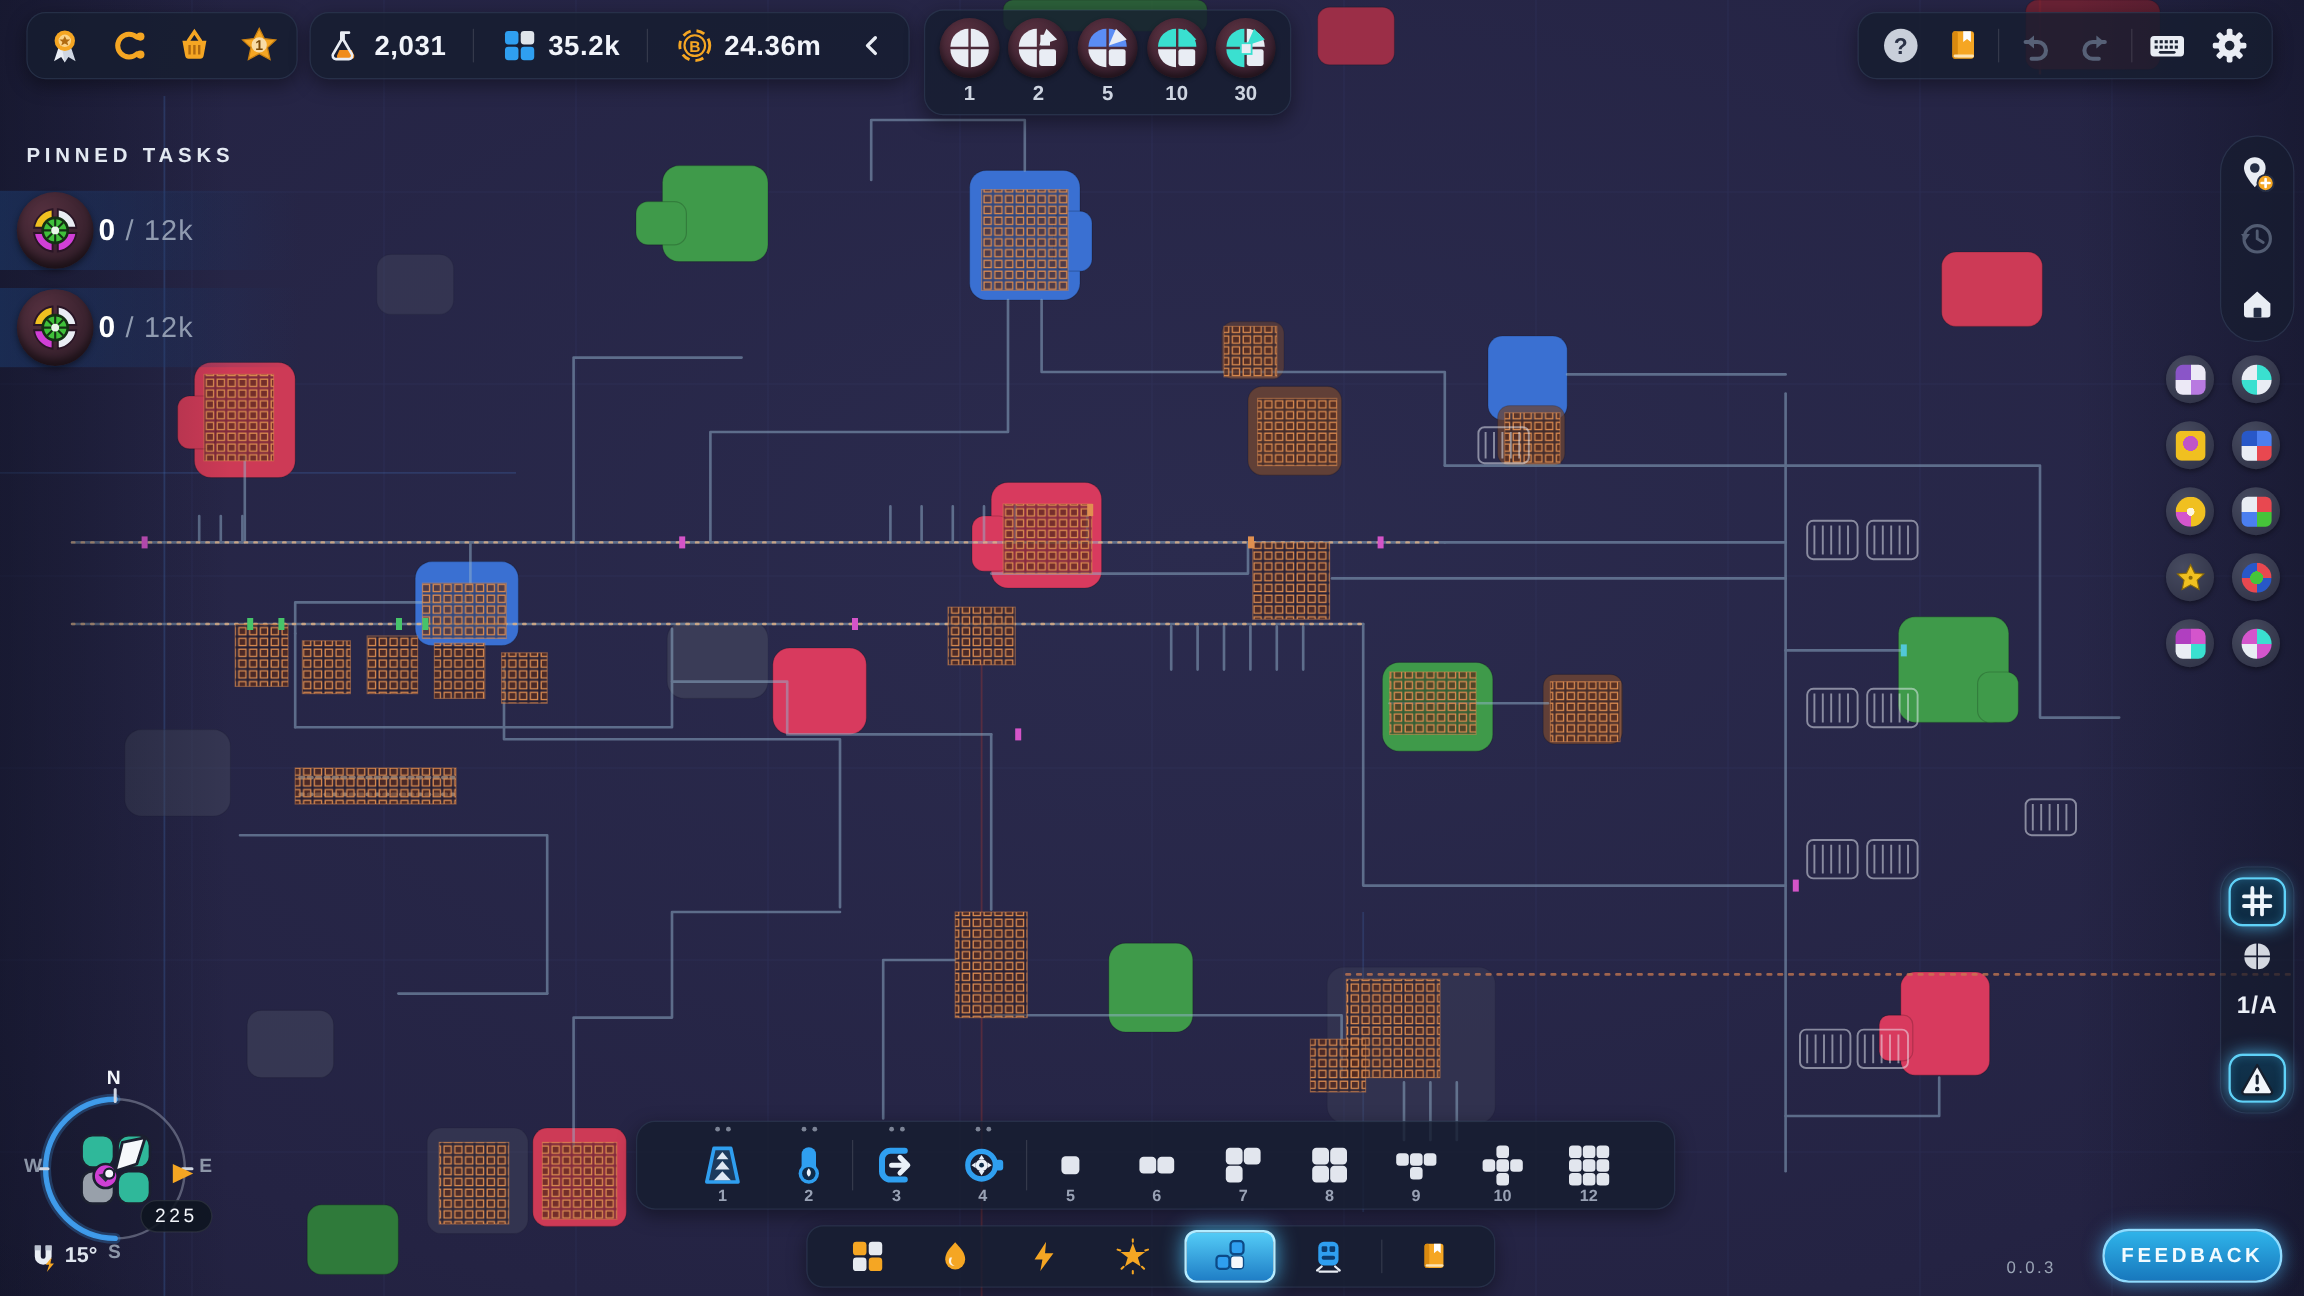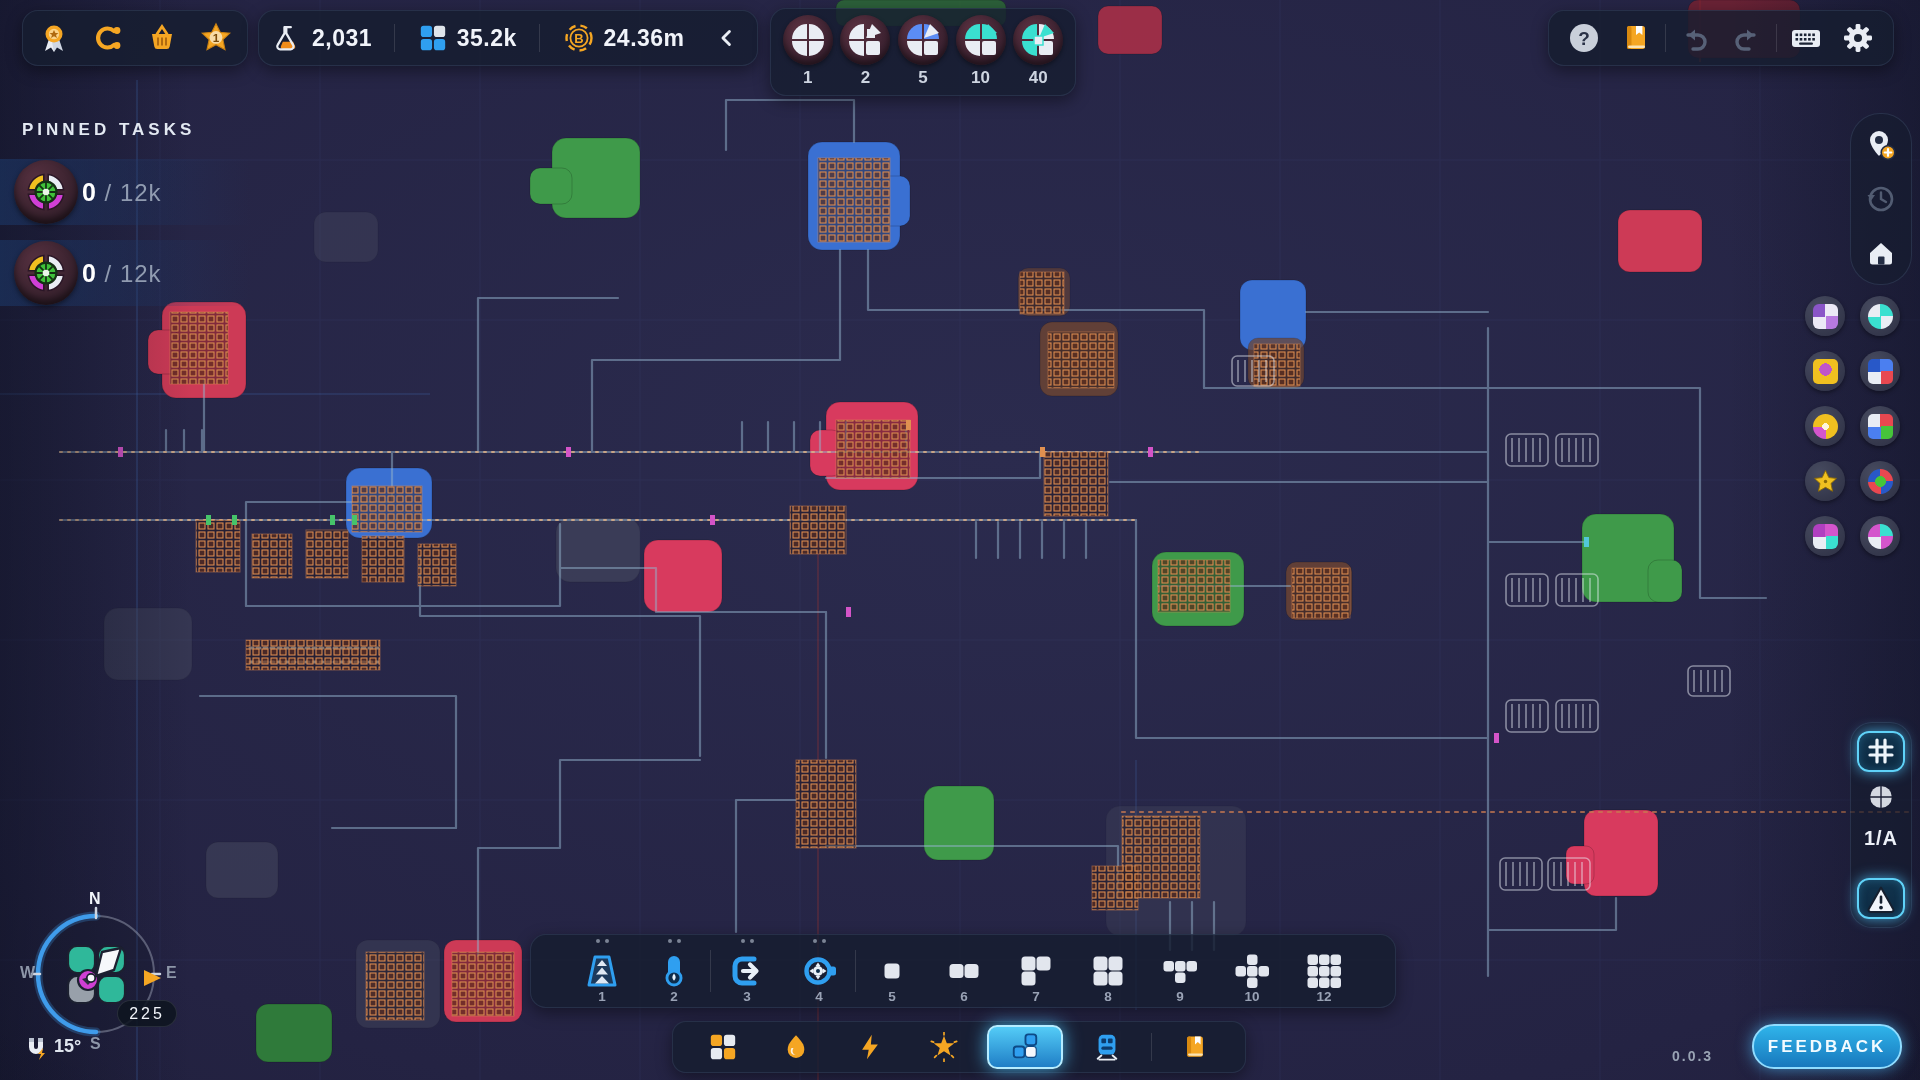--- a/index.html
+++ b/index.html
@@ -76,21 +76,21 @@
 #heading-pill{position:absolute;left:99px;top:112px;width:60px;height:27px;border-radius:14px;
   background:rgba(14,20,32,.88);border:1px solid rgba(255,255,255,.1);display:flex;align-items:center;justify-content:center;
   color:#f2f5fa;font-size:16px;font-weight:400;letter-spacing:3px}
 #incline{position:absolute;left:36px;top:148px;color:#dfe5ee;font-size:18px;font-weight:700}
 #magnet{position:absolute;left:4px;top:146px}
 
 #feedback-btn{position:absolute;z-index:2;left:1752px;top:1024px;width:150px;height:45px;border-radius:22px;
   background:linear-gradient(180deg,#2fb4ea,#1878bd);border:2px solid #8fdcff;
   box-shadow:0 0 16px rgba(80,190,255,.65);color:#f2fbff;font-size:17px;font-weight:700;letter-spacing:3px;
   display:flex;align-items:center;justify-content:center;cursor:pointer;font-family:"Liberation Sans",sans-serif}
-#version{position:absolute;z-index:2;left:1672px;top:1048px;color:#99a3b4;font-size:14px;font-weight:700;letter-spacing:2px}
+#version{position:absolute;z-index:2;left:1672px;top:1048px;color:#99a3b4;font-size:14px;font-weight:400;letter-spacing:2px}
 </style>
 </head>
 <body>
 
 <div id="stage">
 
 <svg class="map-svg" width="1920" height="1080" viewBox="0 0 1920 1080">
   <defs>
     <pattern id="miner" width="9" height="9" patternUnits="userSpaceOnUse">
       <rect width="9" height="9" fill="rgba(35,22,28,.45)"></rect>
@@ -395,21 +395,21 @@
     <div class="ms-badge">
       <svg width="36" height="36" viewBox="0 0 36 36">
         <path d="M17,17 L17,2 A15,15 0 0 0 2,17 Z" fill="#3ae0d0"></path>
         <path d="M19,17 L19,2 A15,15 0 0 1 34,17 Z" fill="#e9edf4"></path>
         <path d="M17,19 L2,19 A15,15 0 0 0 17,34 Z" fill="#3ae0d0"></path>
         <rect x="19" y="19" width="14" height="14" rx="2" fill="#e9edf4"></rect>
         <path d="M19,16 L25,2 L34,11 Z" fill="#3ae0d0"></path>
         <rect x="14" y="14" width="9" height="9" fill="#e9edf4" stroke="#3ae0d0" stroke-width="1.5"></rect>
       </svg>
     </div>
-    <div class="ms-label">40</div>
+    <div class="ms-label">30</div>
   </div>
 </div>
 
 <div class="panel" id="tr-panel">
   <button class="icon-btn">
     <svg width="34" height="34" viewBox="0 0 34 34">
       <circle cx="17" cy="17" r="14" fill="#c9cfda"></circle>
       <text x="17" y="24" text-anchor="middle" font-size="19" font-weight="bold" fill="#2a3146">?</text>
     </svg>
   </button>

